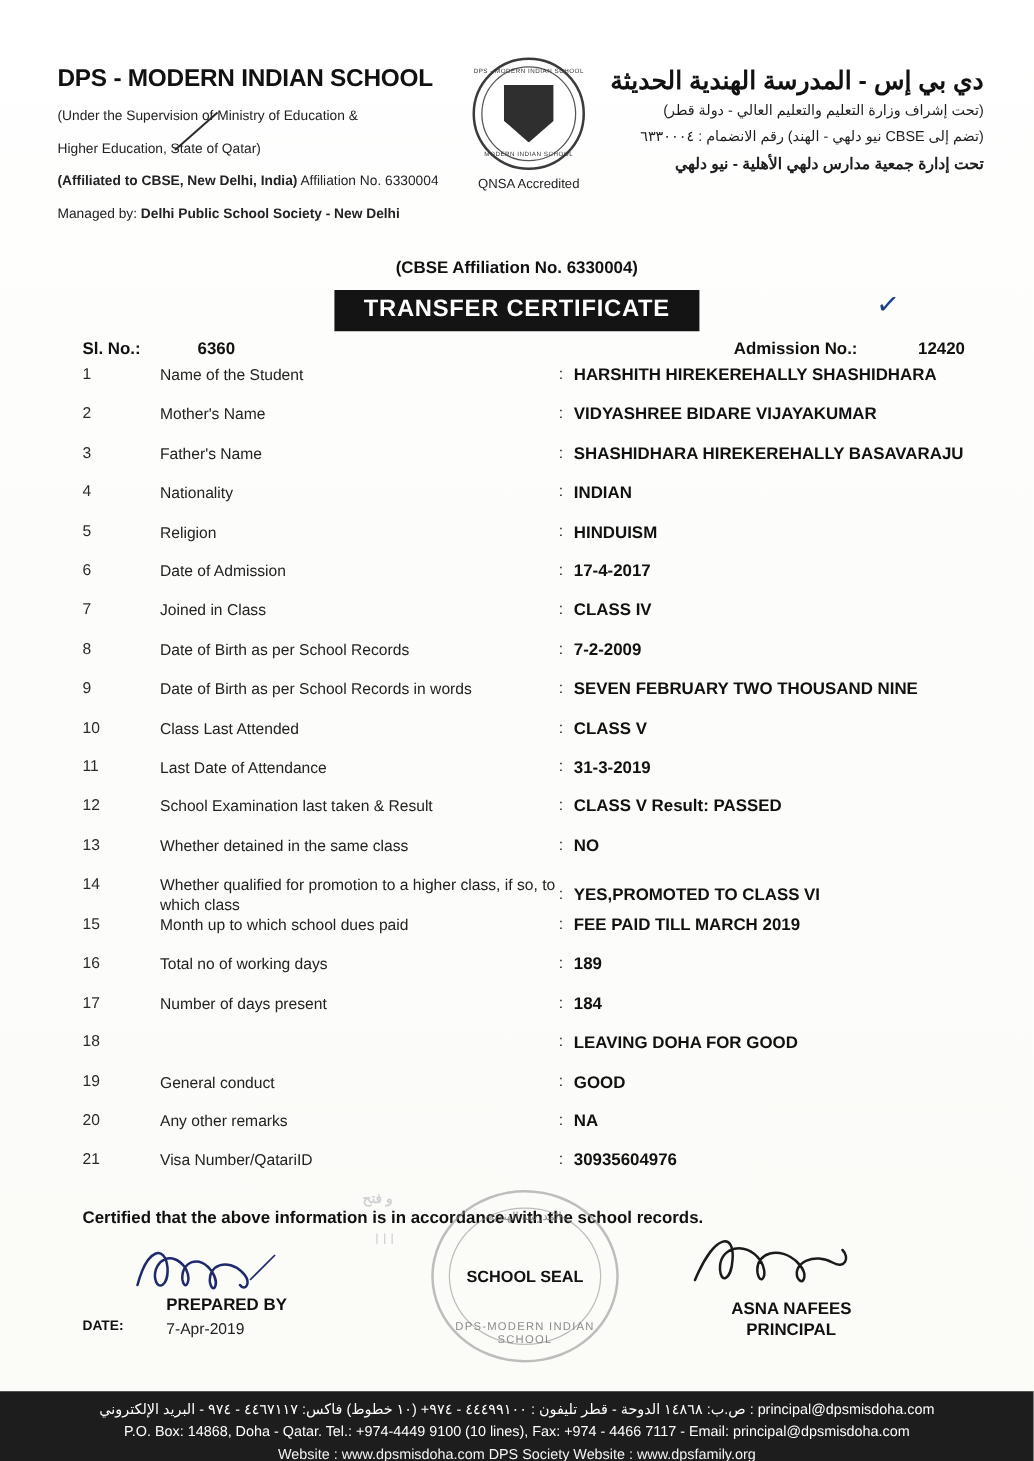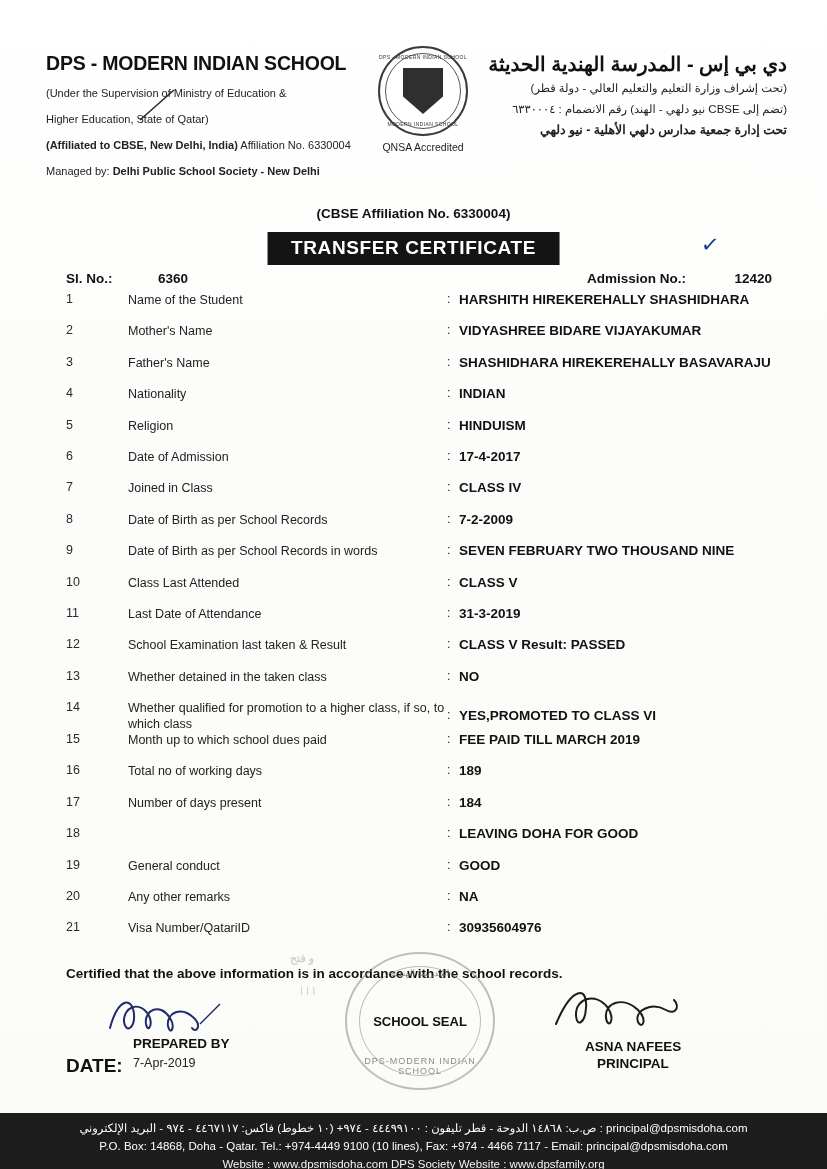--- a/index.html
+++ b/index.html
@@ -300,21 +300,21 @@
     top: 1036px;
     left: 133px;
     font-size: 13.5px;
     font-weight: bold;
     color: #111;
   }
   .date-label {
     position: absolute;
     top: 1055px;
     left: 66px;
-    font-size: 19px;
+    font-size: 11px;
     font-weight: bold;
     color: #111;
   }
   .date-value {
     position: absolute;
     top: 1056px;
     left: 133px;
     font-size: 12.5px;
     color: #222;
   }
@@ -488,21 +488,21 @@
         <div class="value">31-3-2019</div>
       </div>
       <div class="row">
         <div class="num">12</div>
         <div class="label">School Examination last taken &amp; Result</div>
         <div class="colon">:</div>
         <div class="value">CLASS V Result: PASSED</div>
       </div>
       <div class="row">
         <div class="num">13</div>
-        <div class="label">Whether detained in the taken class</div>
+        <div class="label">Whether detained in the same class</div>
         <div class="colon">:</div>
         <div class="value">NO</div>
       </div>
       <div class="row two-line">
         <div class="num">14</div>
         <div class="label">Whether qualified for promotion to a higher class, if so, to which class</div>
         <div class="colon">:</div>
         <div class="value">YES,PROMOTED TO CLASS VI</div>
       </div>
       <div class="row">

